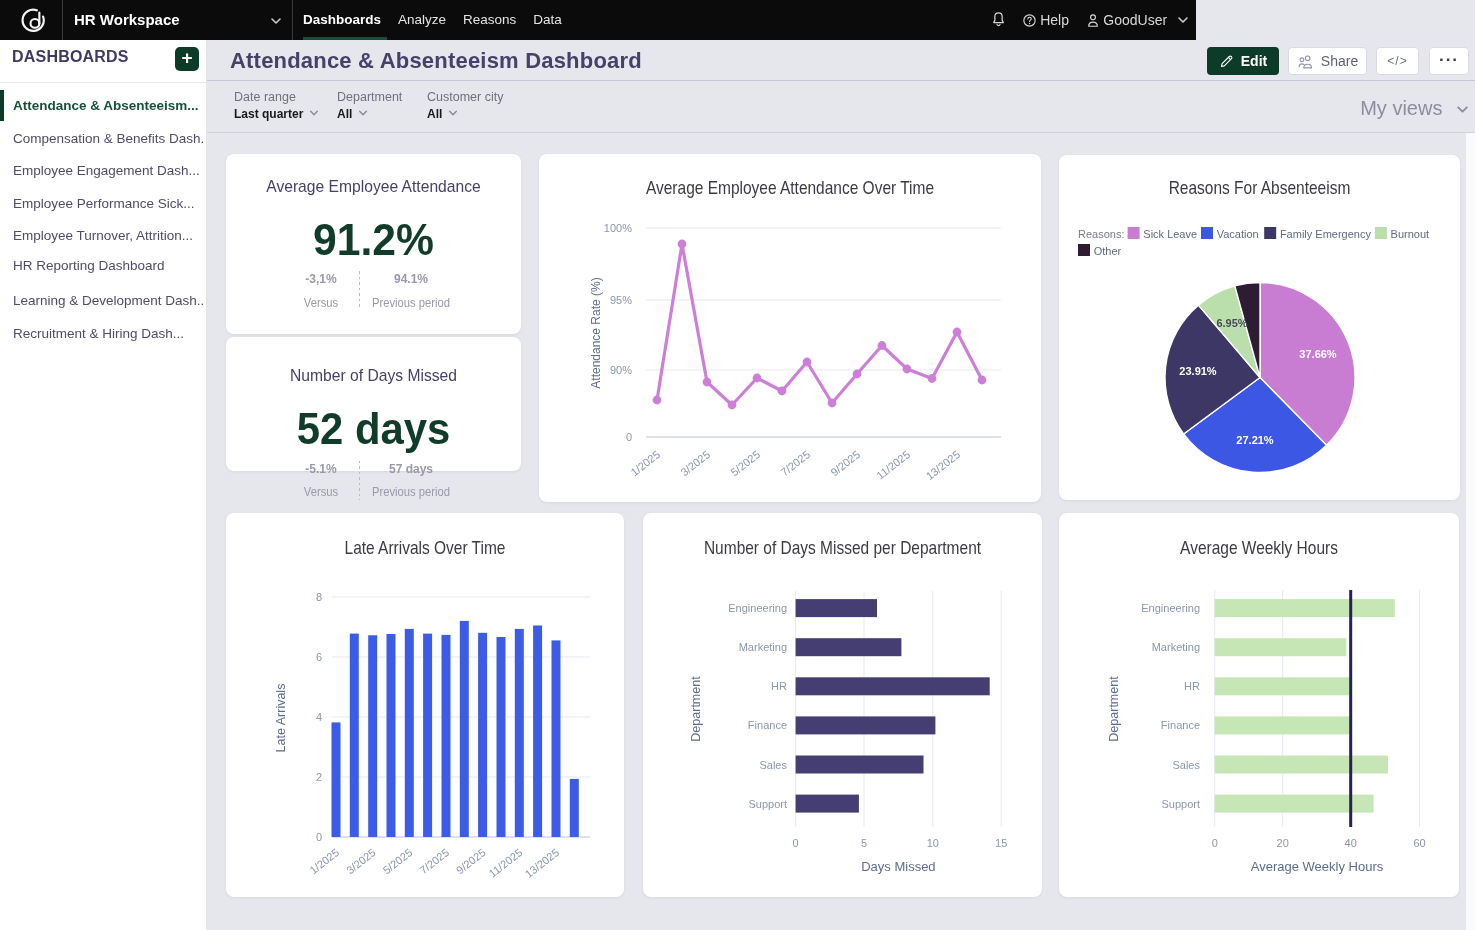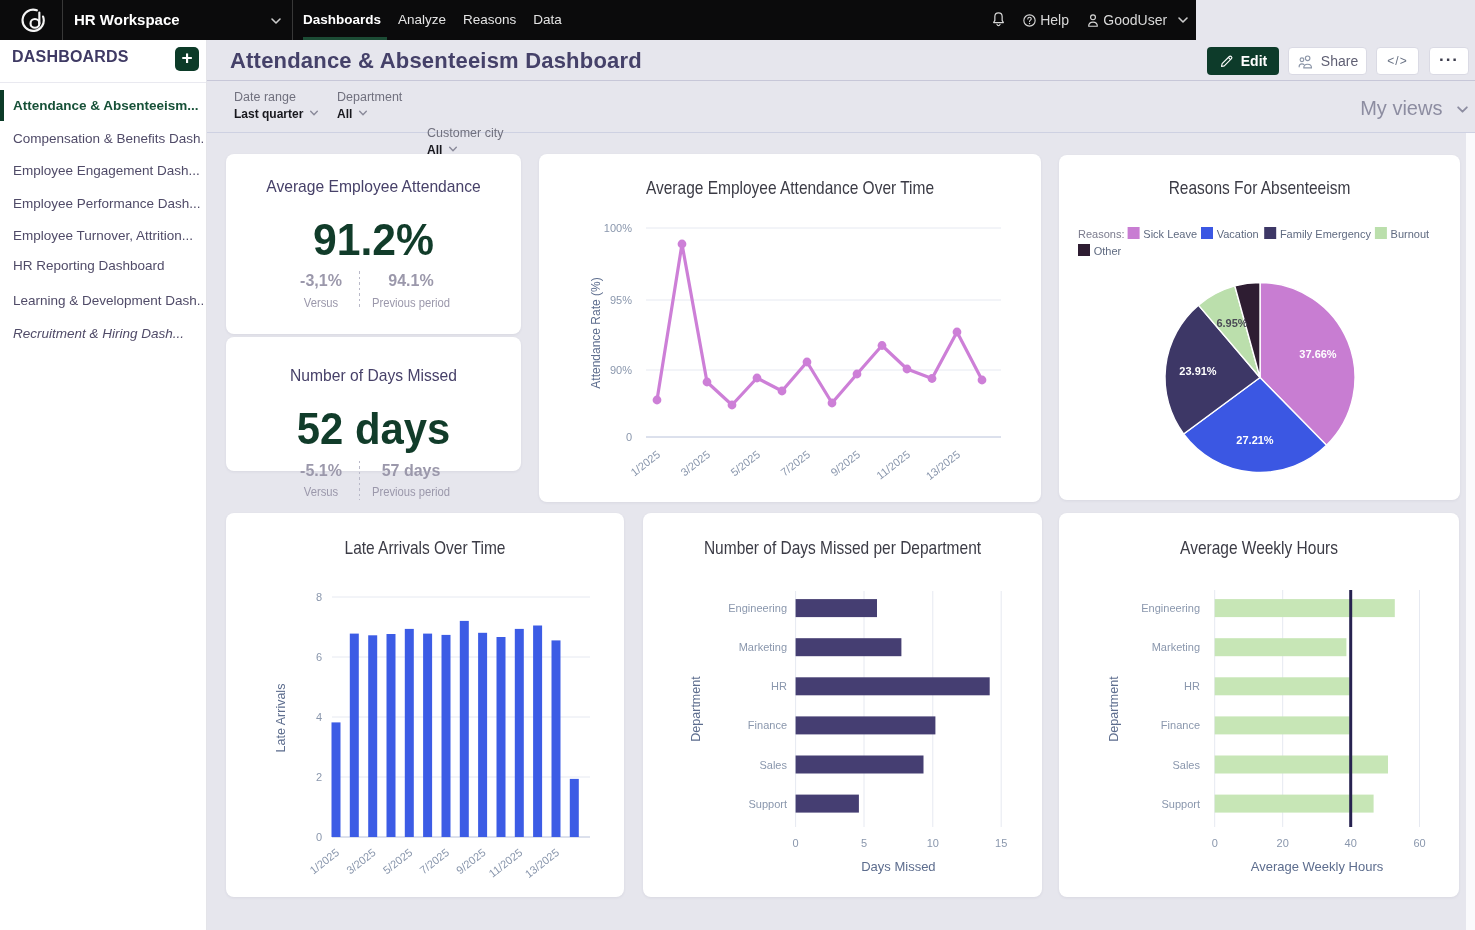--- a/index.html
+++ b/index.html
@@ -29,21 +29,21 @@
 .btn-edit { left:1000px; width:72px; background:#0d3b2a; color:#fff; font-weight:bold; }
 .filters { position:absolute; left:207px; top:81px; width:1268px; height:52px; border-bottom:1px solid #ced1e2; }
 .flt { position:absolute; top:9px; }
 .flt .lab { font-size:12.5px; color:#70707e; margin-bottom:3px; }
 .flt .val { font-size:12px; color:#17171d; font-weight:bold; }
 .myviews { position:absolute; right:6px; top:16px; font-size:20px; color:#8d8da1; }
 .scrollstrip { position:absolute; left:1466px; top:133px; width:9px; height:797px; background:#fafafc; }
 .card { position:absolute; background:#fff; border-radius:8px; box-shadow:0 1px 3px rgba(40,40,80,0.07); }
 .kpi-title { position:absolute; left:0; width:100%; text-align:center; font-size:17px; color:#474169; line-height:1; transform:scaleX(0.92); }
 .kpi-big { position:absolute; left:0; width:100%; text-align:center; font-weight:bold; color:#113c2a; font-size:44px; line-height:1; }
-.kv { position:absolute; text-align:center; font-size:16px; font-weight:bold; color:#9b98ab; line-height:1; }
+.kv { position:absolute; text-align:center; font-size:12px; font-weight:bold; color:#9b98ab; line-height:1; }
 .kl { position:absolute; text-align:center; font-size:12.5px; color:#9b98ab; line-height:1; transform:scaleX(0.9); }
 .ksep { position:absolute; width:1.5px; background-image:repeating-linear-gradient(to bottom,#b9b9c8 0px,#b9b9c8 2.5px,transparent 2.5px,transparent 5.5px); }
 .ctitle { position:absolute; left:0; width:100%; text-align:center; font-size:19px; color:#3b3b45; line-height:1; transform:scaleX(0.815); }
 svg text { font-family:"Liberation Sans", sans-serif; }
 </style>
 </head>
 <body>
 <div class="topbar">
 <div class="logo-box">
 <svg width="30" height="30" viewBox="0 0 32 32" style="position:absolute;left:16px;top:5px;">
@@ -79,25 +79,25 @@
         </svg></span>
 </div>
 </div>
 <div class="sidebar">
 <div class="sb-head">DASHBOARDS</div>
 <div class="sb-plus">+</div>
 <div class="sb-div"></div>
 <div class="sb-item active" style="top:50.0px;">Attendance &amp; Absenteeism...</div>
 <div class="sb-item" style="top:82.5px;">Compensation &amp; Benefits Dash.</div>
 <div class="sb-item" style="top:115.0px;">Employee Engagement Dash...</div>
-<div class="sb-item" style="top:147.5px;">Employee Performance Dash...</div>
+<div class="sb-item" style="top:147.5px;">Employee Performance Sick...</div>
 <div class="sb-item" style="top:180.0px;">Employee Turnover, Attrition...</div>
 <div class="sb-item" style="top:210px;">HR Reporting Dashboard</div>
 <div class="sb-item" style="top:245.0px;">Learning &amp; Development Dash..</div>
-<div class="sb-item" style="top:277.5px;font-style:italic;">Recruitment &amp; Hiring Dash...</div>
+<div class="sb-item" style="top:277.5px;">Recruitment &amp; Hiring Dash...</div>
 </div>
 <div class="phead">
 <div class="ptitle">Attendance &amp; Absenteeism Dashboard</div>
 <div class="btn btn-edit" style="text-align:center;line-height:28px;">
 <svg width="15" height="15" viewBox="0 0 24 24" style="vertical-align:-2.5px;margin-right:7px;">
         <path d="M4 20 L5 15.5 L16.5 4 C17.3 3.2 18.7 3.2 19.5 4 L20 4.5 C20.8 5.3 20.8 6.7 20 7.5 L8.5 19 Z" fill="none" stroke="#fff" stroke-width="1.8" stroke-linejoin="round"></path>
         <path d="M15 5.5 L18.5 9" stroke="#fff" stroke-width="1.8"></path>
       </svg>Edit</div>
 <div class="btn white" style="left:1081px;width:79px;text-align:center;line-height:26px;">
 <svg width="17" height="17" viewBox="0 0 24 24" style="vertical-align:-3.5px;margin-right:7px;">
@@ -115,21 +115,21 @@
       <div class="val">Last quarter <svg width="10" height="10" viewBox="0 0 12 12" style="vertical-align:0px;margin-left:2px;">
           <path d="M2 4 L6 8 L10 4" stroke="#8a8a9a" stroke-width="1.7" fill="none" stroke-linecap="round" stroke-linejoin="round"></path>
         </svg></div>
     </div>
 <div class="flt" style="left:130px;">
       <div class="lab">Department</div>
       <div class="val">All <svg width="10" height="10" viewBox="0 0 12 12" style="vertical-align:0px;margin-left:2px;">
           <path d="M2 4 L6 8 L10 4" stroke="#8a8a9a" stroke-width="1.7" fill="none" stroke-linecap="round" stroke-linejoin="round"></path>
         </svg></div>
     </div>
-<div class="flt" style="left:220px;margin-top:36px;">
+<div class="flt" style="left:220px;">
       <div class="lab">Customer city</div>
       <div class="val">All <svg width="10" height="10" viewBox="0 0 12 12" style="vertical-align:0px;margin-left:2px;">
           <path d="M2 4 L6 8 L10 4" stroke="#8a8a9a" stroke-width="1.7" fill="none" stroke-linecap="round" stroke-linejoin="round"></path>
         </svg></div>
     </div>
 <div class="myviews">My views <svg width="13" height="13" viewBox="0 0 12 12" style="vertical-align:-1px;margin-left:8px;">
         <path d="M2 4 L6 8 L10 4" stroke="#8d8da1" stroke-width="1.7" fill="none" stroke-linecap="round" stroke-linejoin="round"></path>
       </svg></div>
 </div>
 <div class="scrollstrip"></div>

